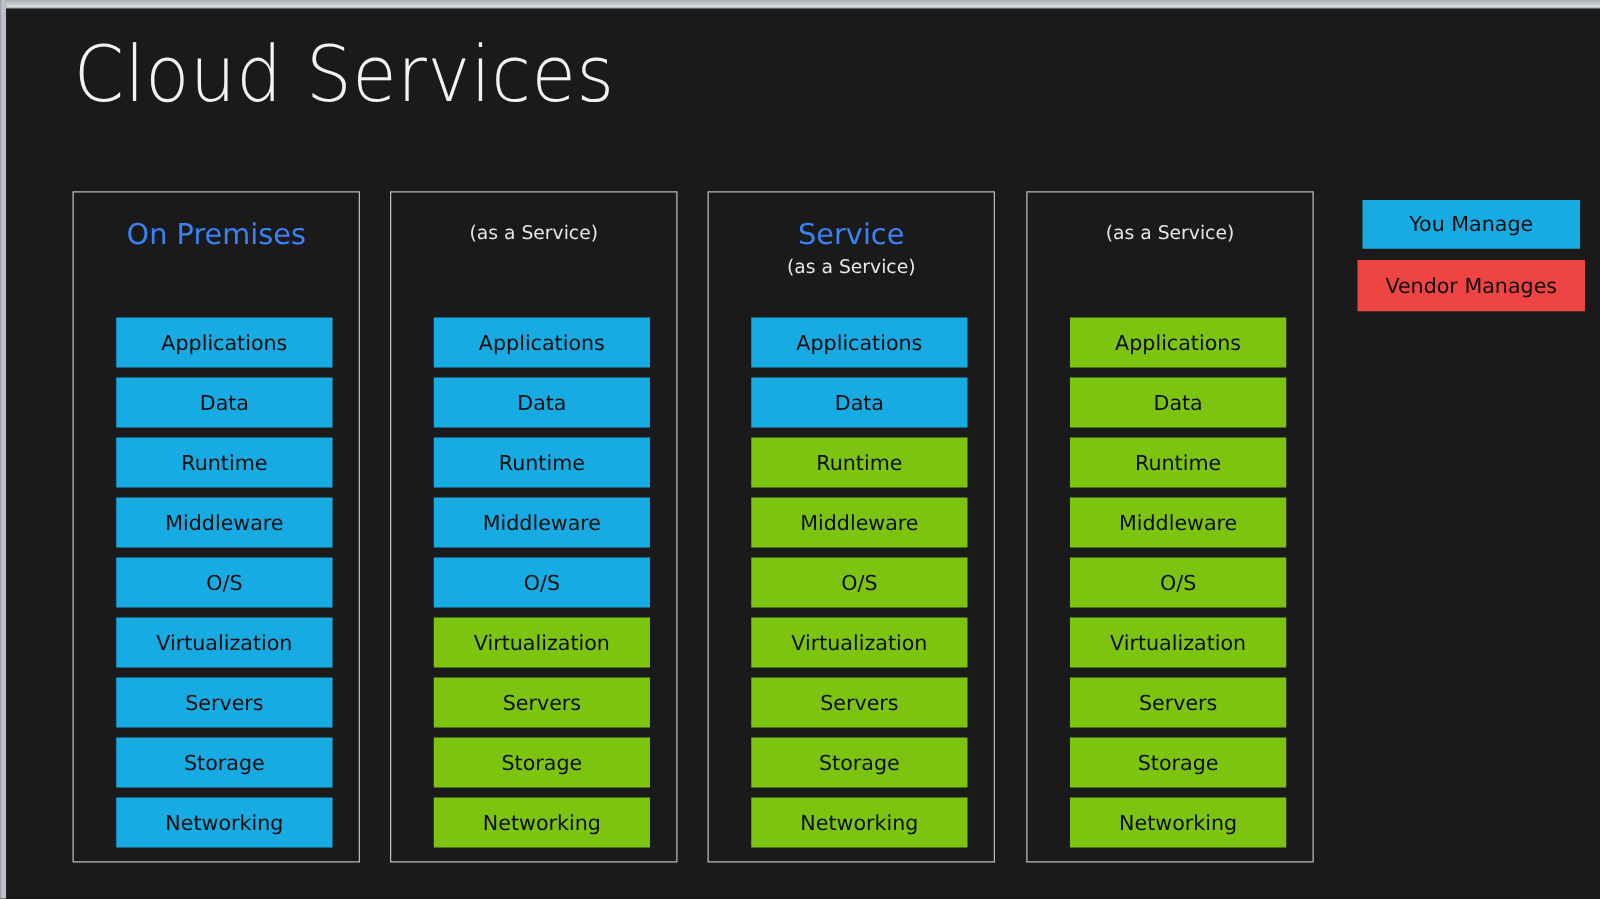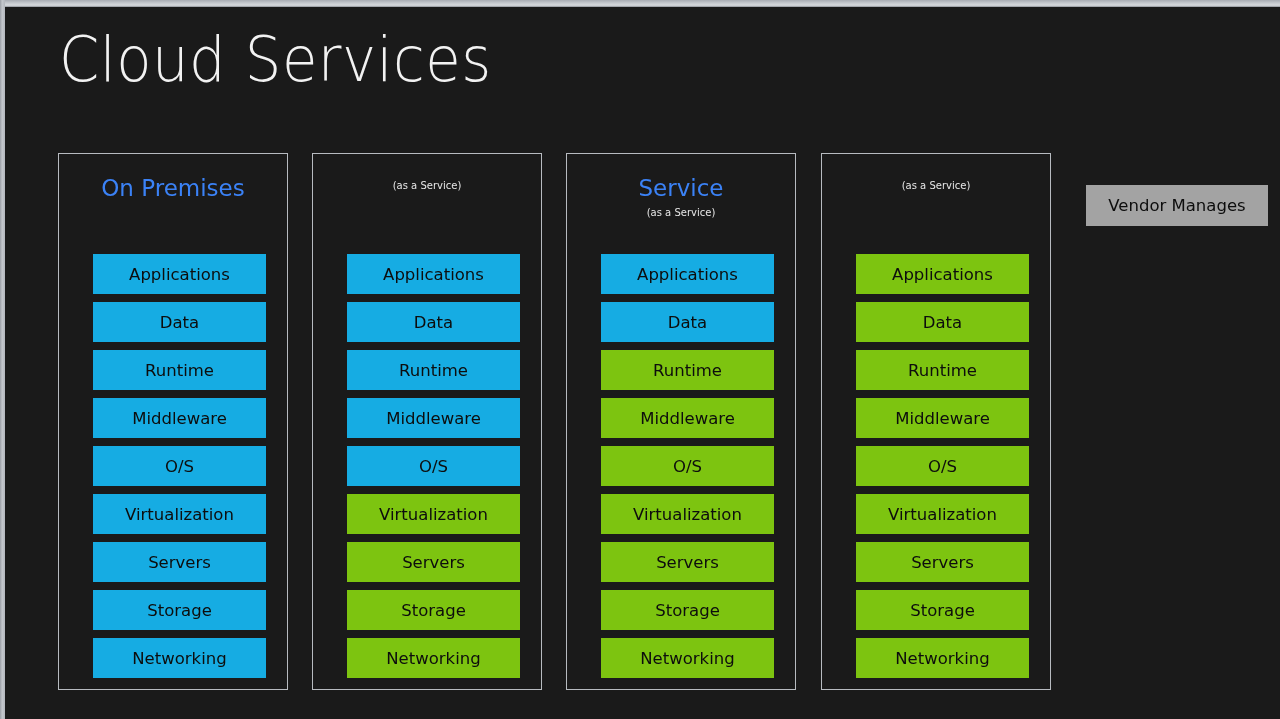--- a/index.html
+++ b/index.html
@@ -91,21 +91,21 @@
     text-align: center;
   }
   .col-title {
     font-size: 23px;
     font-weight: 400;
     color: #3b82f6;
     line-height: 27px;
     font-family: "DejaVu Sans", sans-serif;
   }
   .col-subtitle {
-    font-size: 10px;
+    font-size: 15px;
     font-weight: 400;
     color: #e6e6e6;
     line-height: 20px;
     margin-top: 1px;
     font-family: "DejaVu Sans", sans-serif;
   }
 
   .layer-stack {
     position: absolute;
     left: 34px;
@@ -147,22 +147,22 @@
   }
   #legend-you {
     width: 174px;
     height: 39px;
     background: #16ace3;
     margin-left: 4px;
   }
   #legend-vendor {
     width: 182px;
     height: 41px;
-    background: #a3a3a3;
-    margin-top: 25px;
+    background: #ef4444;
+    margin-top: 9px;
     margin-left: 0px;
   }
 </style>
 </head>
 <body>
 
 <div id="slide-frame">
   <div id="frame-edge-top"></div>
   <div id="frame-edge-left"></div>
 
@@ -232,17 +232,18 @@
             <div class="layer-block vendor">O/S</div>
             <div class="layer-block vendor">Virtualization</div>
             <div class="layer-block vendor">Servers</div>
             <div class="layer-block vendor">Storage</div>
             <div class="layer-block vendor">Networking</div>
           </div>
         </div>
       </div>
 
     <div id="legend">
+      <div id="legend-you" class="legend-item">You Manage</div>
       <div id="legend-vendor" class="legend-item">Vendor Manages</div>
     </div>
 
   </div>
 </div>
 
 </body></html>

